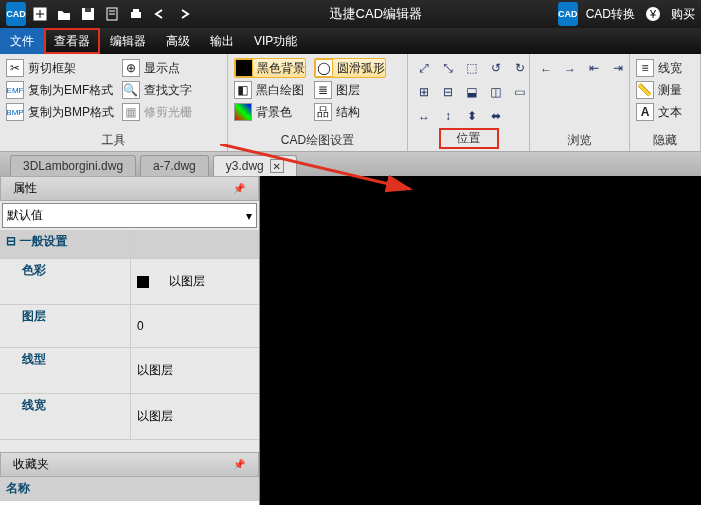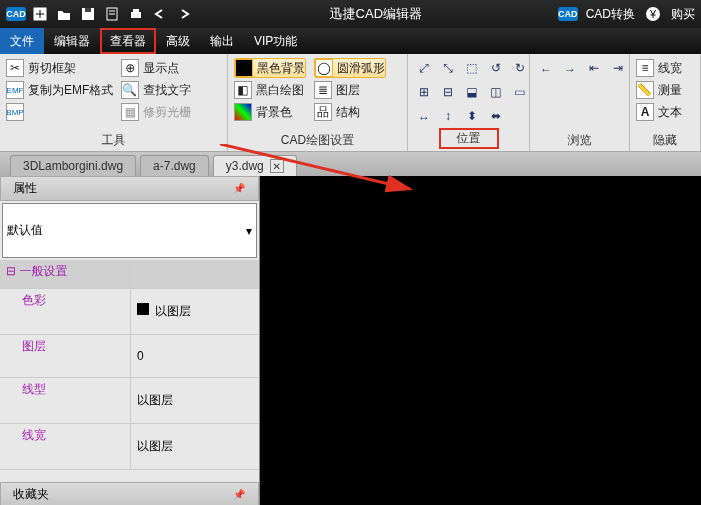--- a/index.html
+++ b/index.html
@@ -1,20 +1,20 @@
 <!DOCTYPE html>
 <html><head>
 <meta charset="utf-8">
 <style>
 * { box-sizing: border-box; margin: 0; padding: 0; font-family: "Microsoft YaHei", sans-serif; }
 body { width: 701px; height: 505px; background: #000; overflow: hidden; font-size: 12px; }
 
 .titlebar { height: 28px; background: linear-gradient(#2a2a2a,#1a1a1a); display: flex; align-items: center; color: #fff; padding: 0 6px; }
 .titlebar .tb-left { display: flex; gap: 4px; align-items: center; }
-.titlebar .tb-icon { width: 20px; height: 14px; display: flex; align-items: center; justify-content: center; }
+.titlebar .tb-icon { width: 20px; height: 24px; display: flex; align-items: center; justify-content: center; }
 .tb-app { background:#0a78c8; border-radius:3px; font-size:9px; font-weight:bold; color:#fff;}
 .titlebar .title { flex: 1; text-align: center; font-size: 13px; }
 .titlebar .tb-right { display: flex; gap: 8px; align-items: center; }
 
 .menubar { height: 26px; background: linear-gradient(#2a2a2a,#0f0f0f); display: flex; align-items: stretch; color: #fff; }
 .menubar .mitem { padding: 4px 10px; display:flex; align-items:center; cursor:pointer; }
 .menubar .mitem.active { background:#1a67b8; }
 .menubar .mitem.highlight { border:2px solid #e03020; padding:2px 8px; }
 
 .ribbon { height: 98px; background:#e8e8e8; border-bottom:1px solid #aaa; display:flex; }
@@ -36,25 +36,25 @@
 .tab { padding:3px 12px; background:#bfbfbf; border:1px solid #999; border-bottom:none; border-radius:3px 3px 0 0; color:#333; font-size:12px; display:flex; align-items:center; gap:6px; cursor:pointer;}
 .tab.active { background:#e7e7e7; }
 .tab .x { width:14px; height:14px; border:1px solid #888; display:flex; align-items:center; justify-content:center; font-size:10px;}
 
 .main { display:flex; height: calc(505px - 28px - 26px - 98px - 24px); }
 .sidepanel { width:260px; background:#e8e8e8; border-right:1px solid #888; display:flex; flex-direction:column;}
 .canvas { flex:1; background:#000;}
 
 .panel-head { background:linear-gradient(#dcdcdc,#c6c6c6); border:1px solid #aaa; padding:3px 12px; display:flex; justify-content:space-between; align-items:center;}
 .pin { font-size:10px;}
-.drop { border:1px solid #888; background:#fff; margin:2px; padding:18px 4px; display:flex; justify-content:space-between; align-items:center;}
+.drop { border:1px solid #888; background:#fff; margin:2px; padding:3px 4px; display:flex; justify-content:space-between; align-items:center;}
 .proplist { background:#e8e8e8;}
 .prow { display:flex; border-bottom:1px solid #ccc;}
-.prow .pk { width:130px; padding:3px 6px 3px 22px; color:#a21caf;}
-.prow .pv { flex:1; padding:14px 6px; border-left:1px solid #ccc; display:flex; align-items:flex-start; gap:6px;}
+.prow .pk { width:130px; padding:3px 6px 3px 22px; color:#0c4a6e;font-weight:bold;}
+.prow .pv { flex:1; padding:14px 6px; border-left:1px solid #ccc; display:flex; align-items:center; gap:20px;}
 .prow.header { background:#d0d0d0;}
 .prow.header .pk { padding-left:6px;}
 .swatch { width:12px; height:12px; background:#000; display:inline-block;}
 
 </style>
 </head>
 <body>
 
 <div class="titlebar">
   <div class="tb-left">
@@ -110,41 +110,42 @@
           <circle cx="8" cy="8" r="7" fill="#fff"></circle>
           <text x="8" y="12" text-anchor="middle" font-size="11" fill="#000">¥</text>
         </svg>
       </span>
     <span>购买</span>
   </div>
 </div>
 
 <div class="menubar">
   <div class="mitem active">文件</div>
+  <div class="mitem highlight">查看器</div>
   <div class="mitem">编辑器</div>
-  <div class="mitem highlight">查看器</div>
   <div class="mitem">高级</div>
   <div class="mitem">输出</div>
   <div class="mitem">VIP功能</div>
 </div>
 
 <div class="ribbon" style="position:relative;">
   <div class="rgroup" style="width:228px;">
     <div class="gbody">
       <div class="rcol">
         <div class="ritm">
             <span class="ic">✂</span>
             <span>剪切框架</span>
           </div>
         <div class="ritm">
             <span class="ic" style="font-size:8px;color:#06c;">EMF</span>
             <span>复制为EMF格式</span>
           </div>
         <div class="ritm">
             <span class="ic" style="font-size:8px;color:#06c;">BMP</span>
+            <span>复制为BMP格式</span>
           </div>
       </div>
       <div class="rcol">
         <div class="ritm">
             <span class="ic">⊕</span>
             <span>显示点</span>
           </div>
         <div class="ritm">
             <span class="ic">🔍</span>
             <span>查找文字</span>

